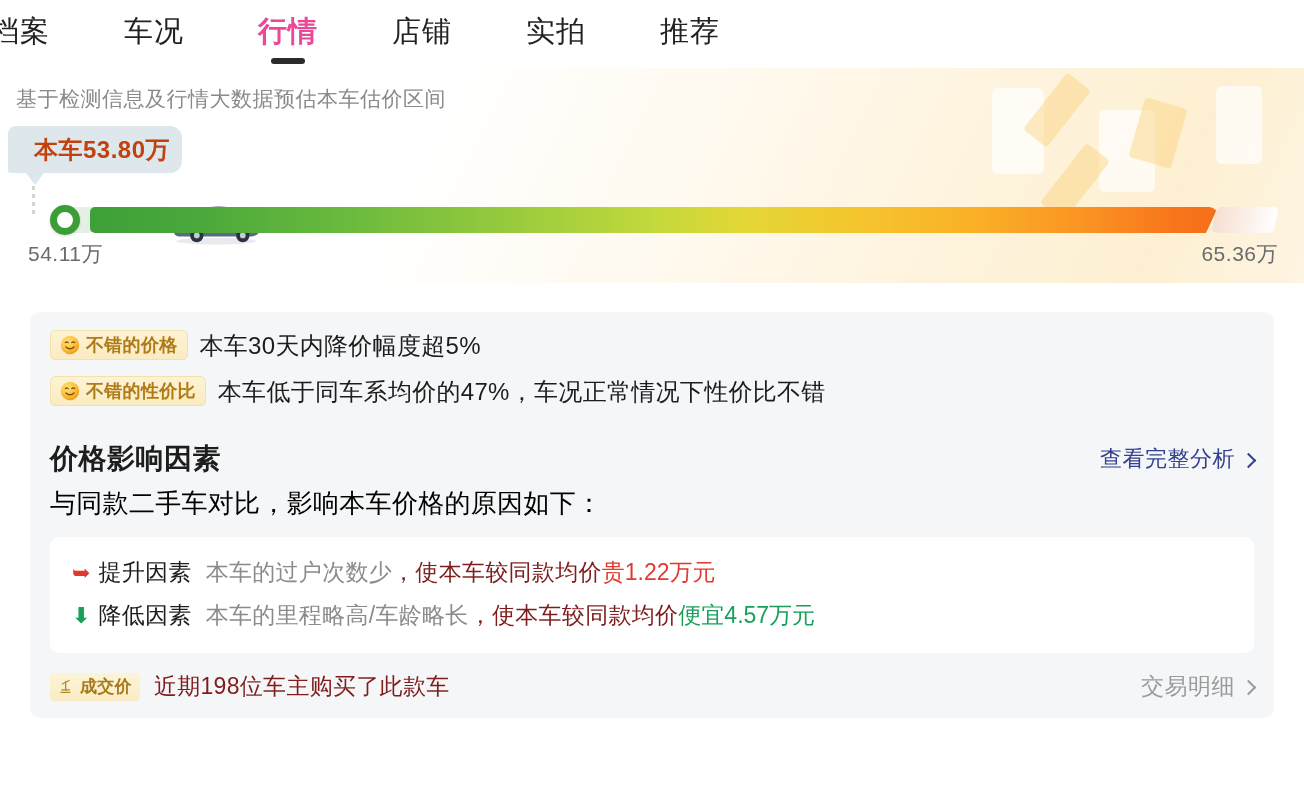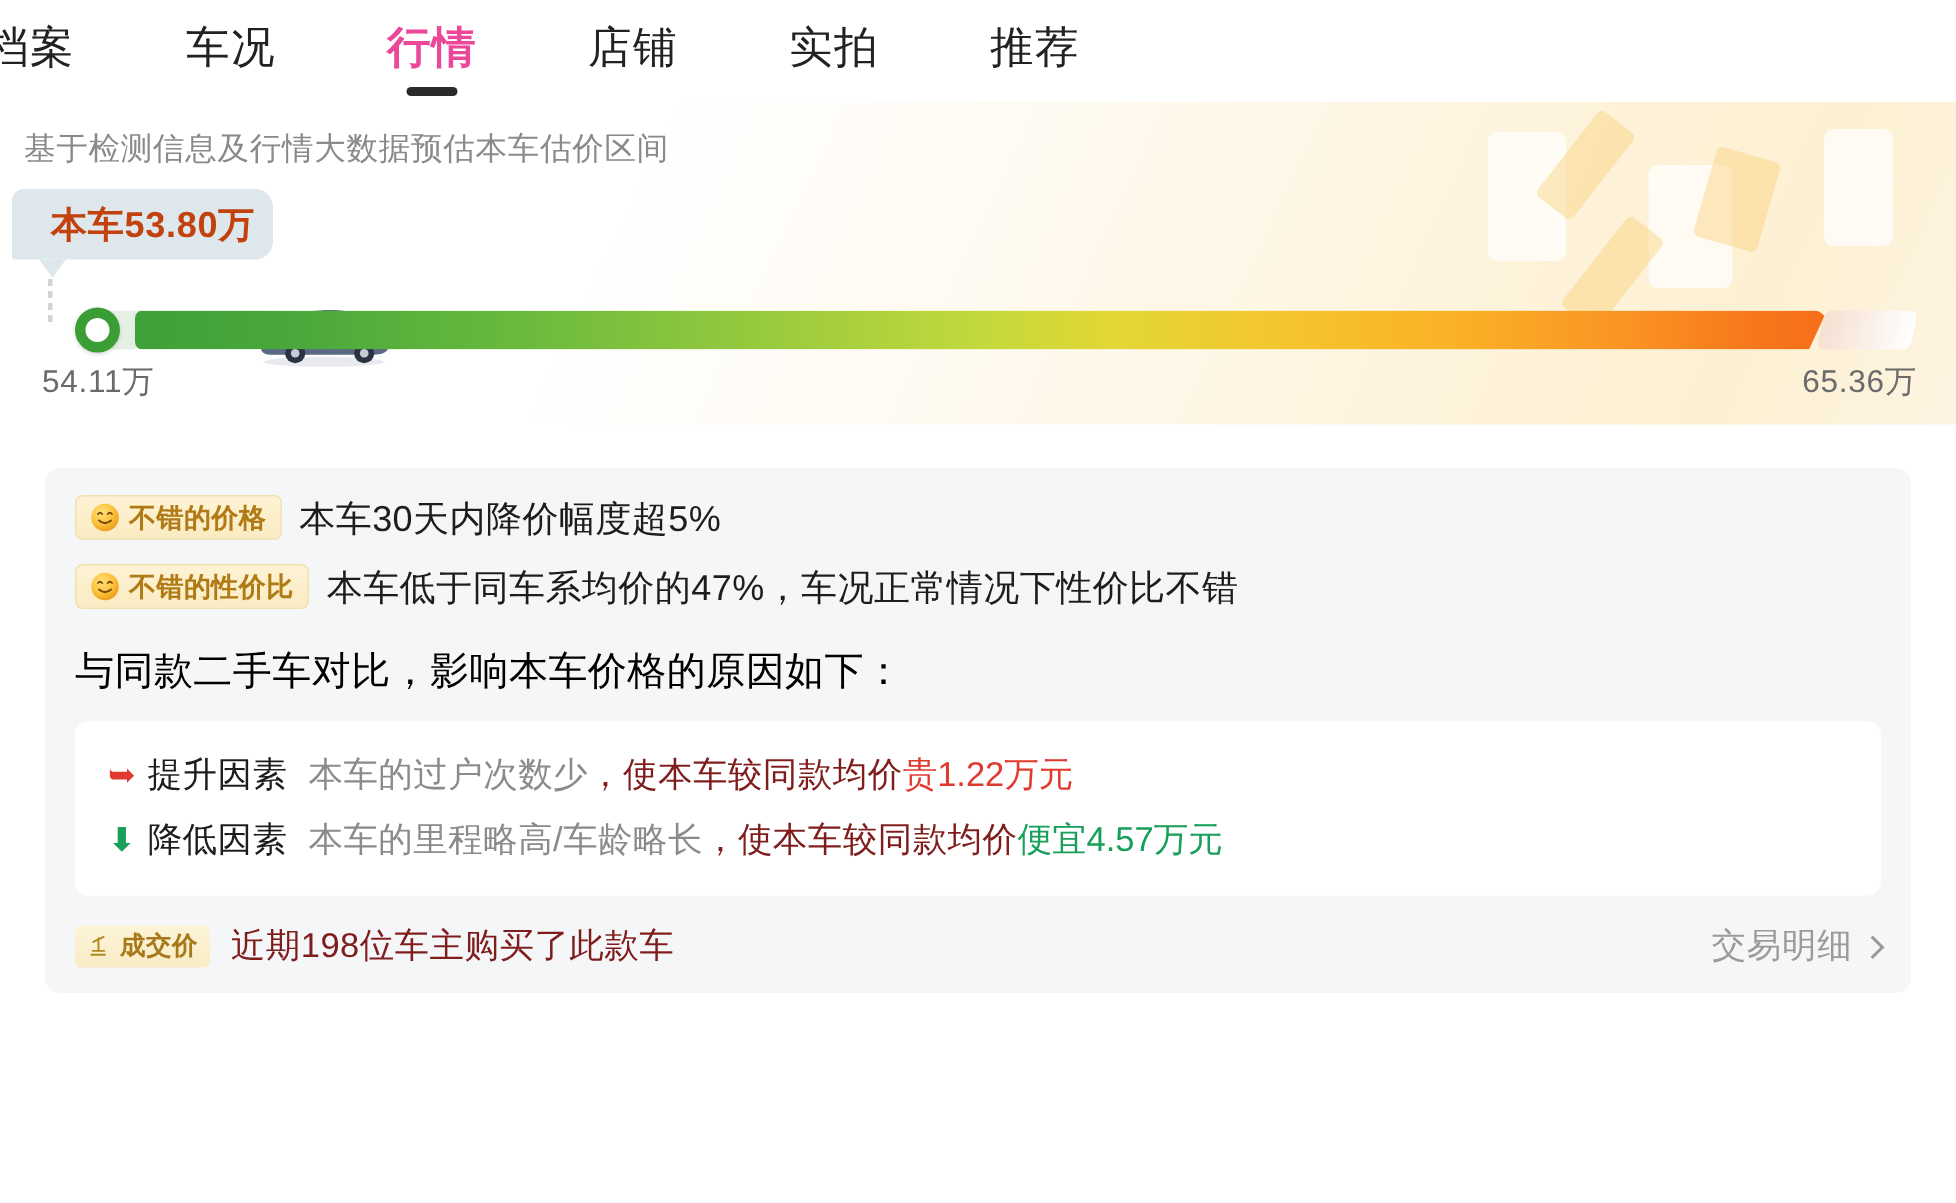--- a/index.html
+++ b/index.html
@@ -484,20 +484,27 @@
         <circle cx="12" cy="12" r="11" fill="url(#sg1)"></circle>
         <path d="M6.4 9.2 q1.7-2.1 3.4 0" stroke="#7a4a06" stroke-width="1.5" fill="none" stroke-linecap="round"></path>
         <path d="M14.2 9.2 q1.7-2.1 3.4 0" stroke="#7a4a06" stroke-width="1.5" fill="none" stroke-linecap="round"></path>
         <path d="M7.2 14.4 q4.8 4.2 9.6 0" stroke="#7a4a06" stroke-width="1.6" fill="none" stroke-linecap="round"></path>
       </svg>
       <span class="pill-label">不错的性价比</span>
     </span>
     <span class="tagline-text">本车低于同车系均价的47%，车况正常情况下性价比不错</span>
   </div>
 
+  <div class="section-head">
+    <div class="section-title">价格影响因素</div>
+    <div class="section-link">
+      <span>查看完整分析</span>
+      <span class="chev"></span>
+    </div>
+  </div>
 
   <div class="section-desc">与同款二手车对比，影响本车价格的原因如下：</div>
 
   <div class="factors">
 
     <div class="factor-row">
       <span class="arrow up">➥</span>
       <span class="factor-kind">提升因素</span>
       <span class="factor-reason">本车的过户次数少</span>
       <span class="factor-mid">，使本车较同款均价</span>

